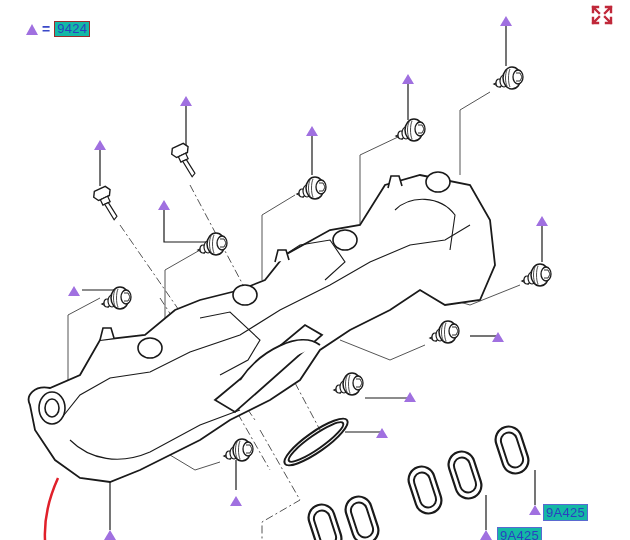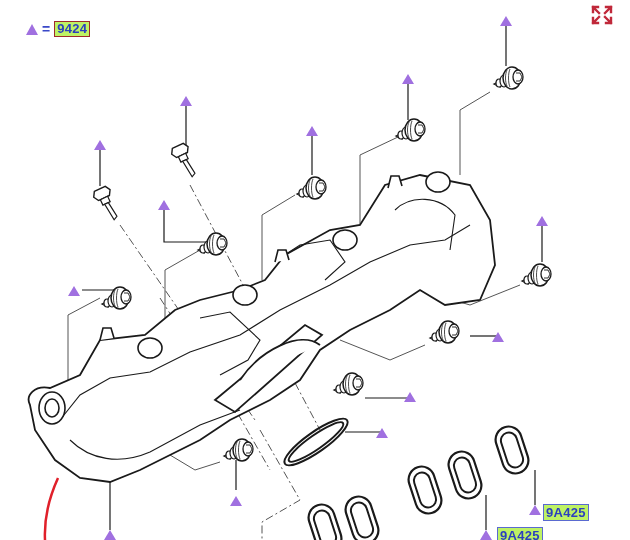--- a/index.html
+++ b/index.html
@@ -1,21 +1,21 @@
 <!DOCTYPE html>
 <html><head>
 <meta charset="utf-8">
 <style>
   html, body { margin:0; padding:0; background:#ffffff; }
   body { width:630px; height:540px; position:relative; overflow:hidden; font-family:"Liberation Sans", sans-serif; }
   #stage { position:absolute; left:0; top:0; width:630px; height:540px; }
   .legend { position:absolute; left:26px; top:21px; display:flex; align-items:center; gap:4px; }
   .legend .tri { width:0; height:0; border-left:6px solid transparent; border-right:6px solid transparent; border-bottom:11px solid #a070e0; }
   .legend .eq { color:#3a48c8; font-weight:bold; font-size:14px; line-height:14px; }
-  .part-tag { background:#bef264; color:#2b3fbf; font-weight:bold; font-size:13px; line-height:14px; padding:0 2px; border:1.5px solid #9e2b2b; letter-spacing:0.3px; }
+  .part-tag { background:#14b8a6; color:#2b3fbf; font-weight:normal; font-size:13px; line-height:14px; padding:0 2px; border:1.5px solid #9e2b2b; letter-spacing:0.3px; }
   .part-tag.blue { border-color:#5a6ad0; }
   .callout { position:absolute; }
   .expand { position:absolute; left:590px; top:4px; width:24px; height:22px; cursor:pointer; }
 </style>
 </head>
 <body>
 
 <div id="stage">
 
   <div class="legend">

